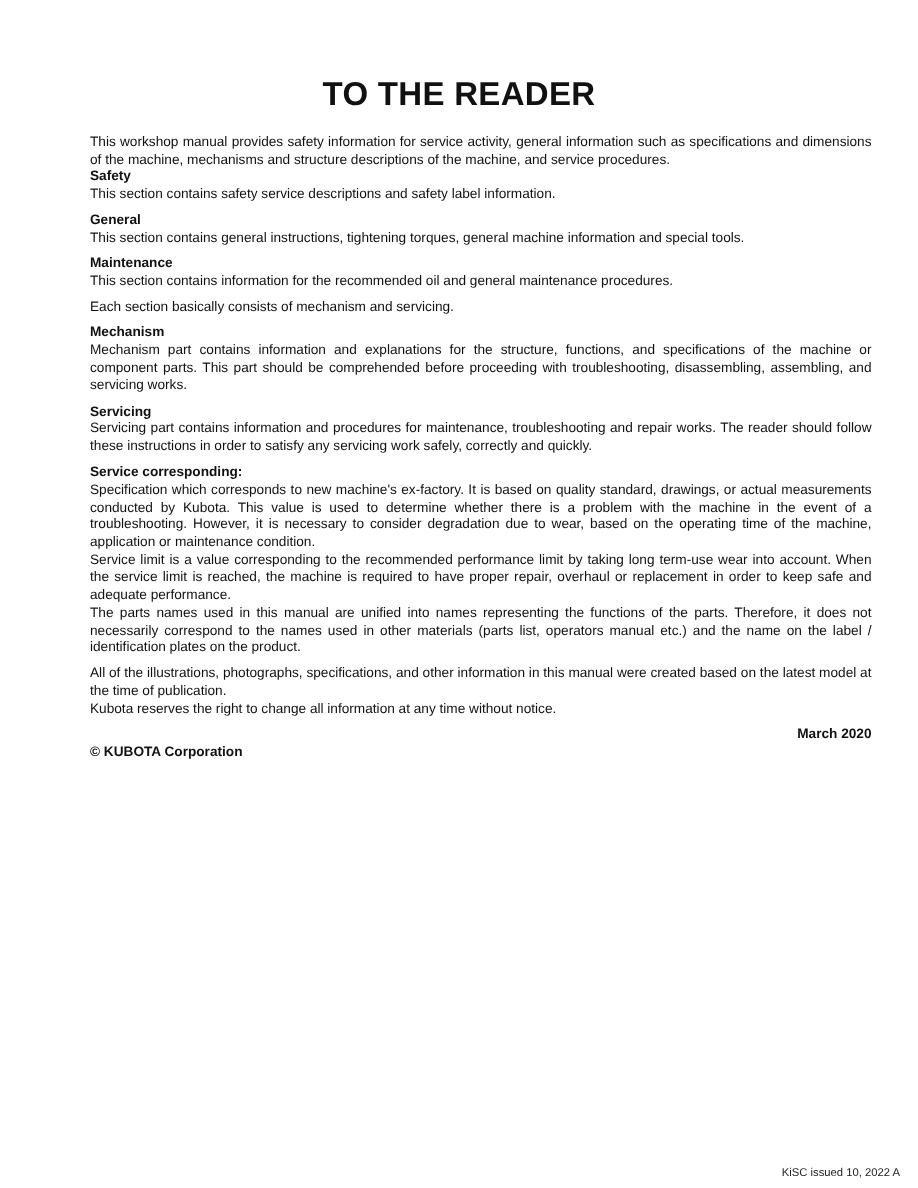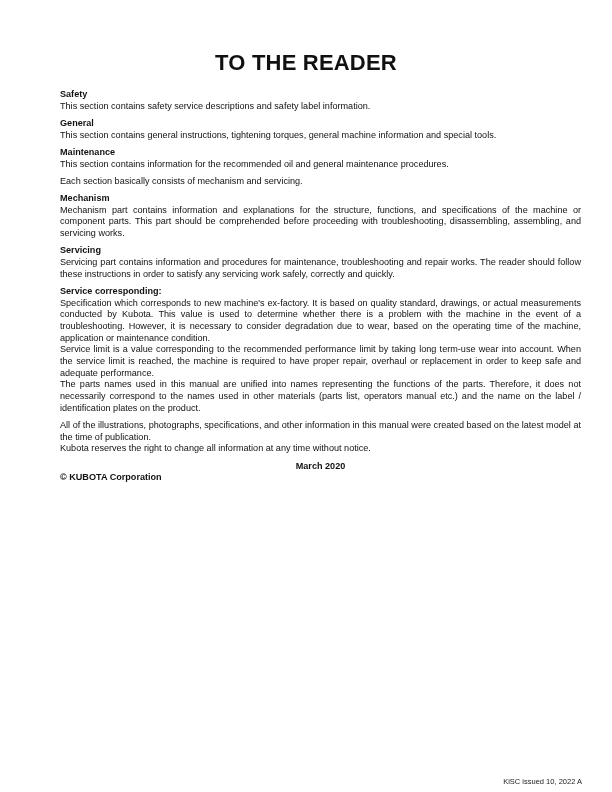--- a/index.html
+++ b/index.html
@@ -5,30 +5,31 @@
   html, body { margin: 0; padding: 0; background: #ffffff; }
   body { width: 612px; height: 792px; position: relative; overflow: hidden;
          font-family: "Liberation Sans", sans-serif; color: #111; }
   .page-title { position: absolute; top: 50px; left: 0; width: 612px; text-align: center;
                 font-size: 22px; font-weight: bold; margin: 0; letter-spacing: 0.2px; }
   .content { position: absolute; top: 89px; left: 60px; width: 521px; font-size: 9.1px; line-height: 11.7px; }
   .content p { margin: 0; }
   .j { text-align: justify; text-align-last: left; }
   .h { font-weight: bold; }
   .gap { margin-top: 5.5px !important; }
-  .date { text-align: center; font-weight: bold; margin-top: 5.5px !important; }
+  .date { text-align: right; font-weight: bold; margin-top: 5.5px !important; }
   .copy { font-weight: bold; }
-  .footer { position: absolute; top: 777px; right: 30px; font-size: 7.5px; color: #222; padding-left: 28px; }
+  .footer { position: absolute; top: 777px; right: 12px; font-size: 7.5px; color: #222; padding-left: 28px; }
 </style>
 </head>
 <body>
 
 <h1 class="page-title">TO THE READER</h1>
 
 <div class="content">
+  <p class="j">This workshop manual provides safety information for service activity, general information such as specifications and dimensions of the machine, mechanisms and structure descriptions of the machine, and service procedures.</p>
   <p class="h">Safety</p>
   <p>This section contains safety service descriptions and safety label information.</p>
 
   <p class="h gap">General</p>
   <p>This section contains general instructions, tightening torques, general machine information and special tools.</p>
 
   <p class="h gap">Maintenance</p>
   <p>This section contains information for the recommended oil and general maintenance procedures.</p>
 
   <p class="gap">Each section basically consists of mechanism and servicing.</p>

